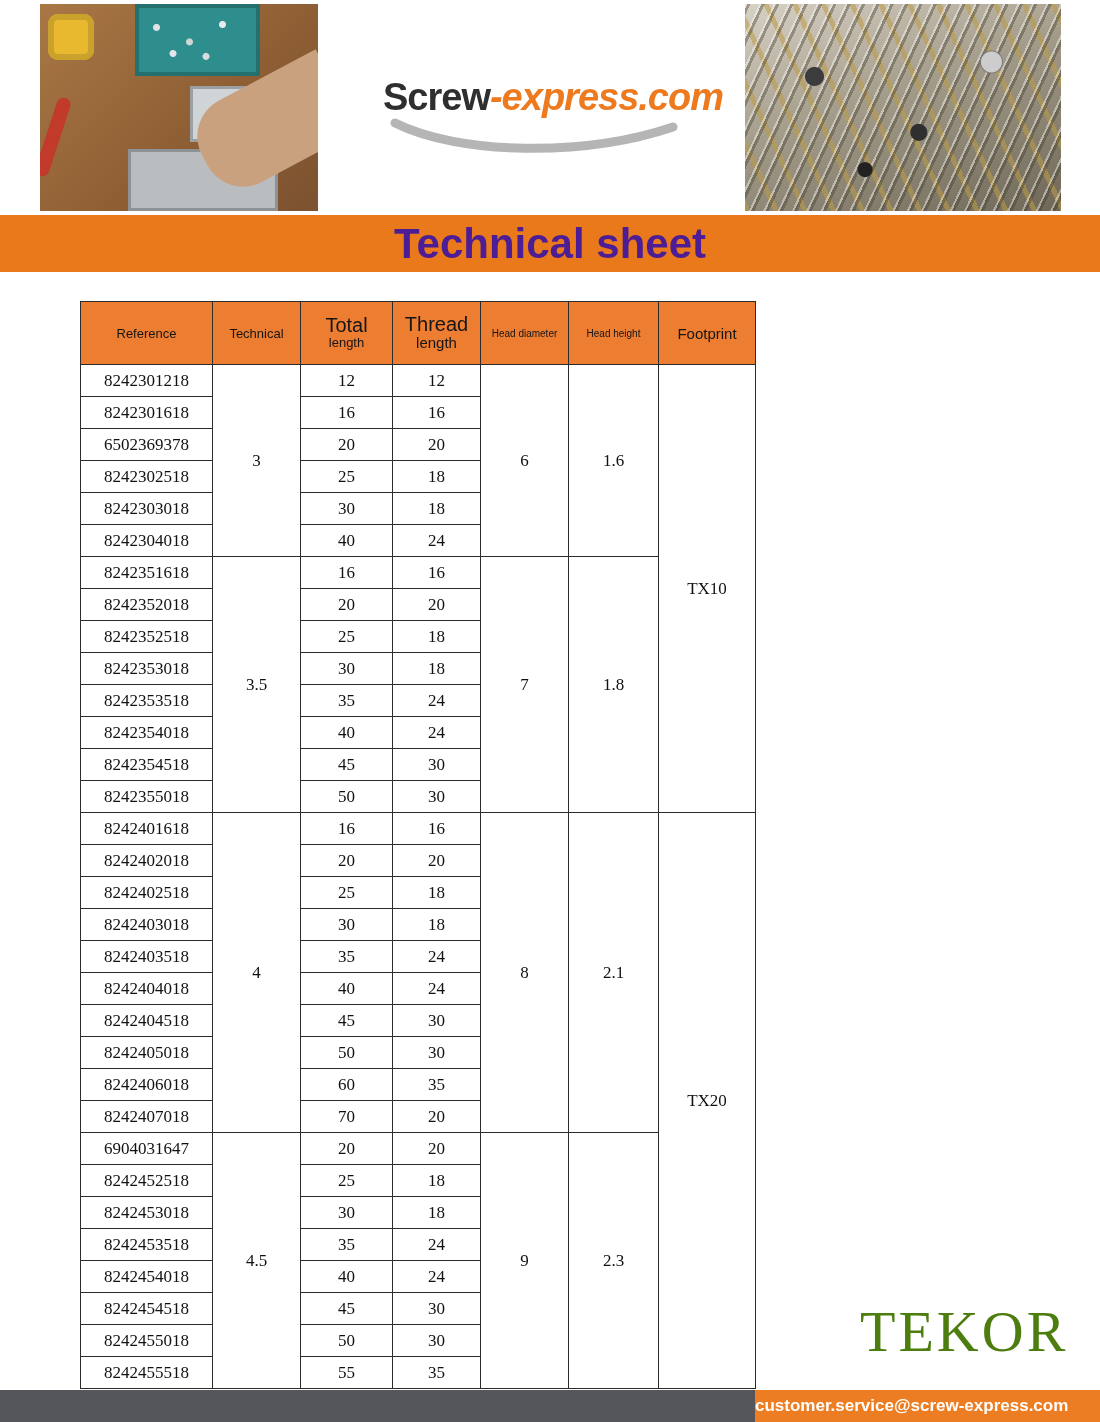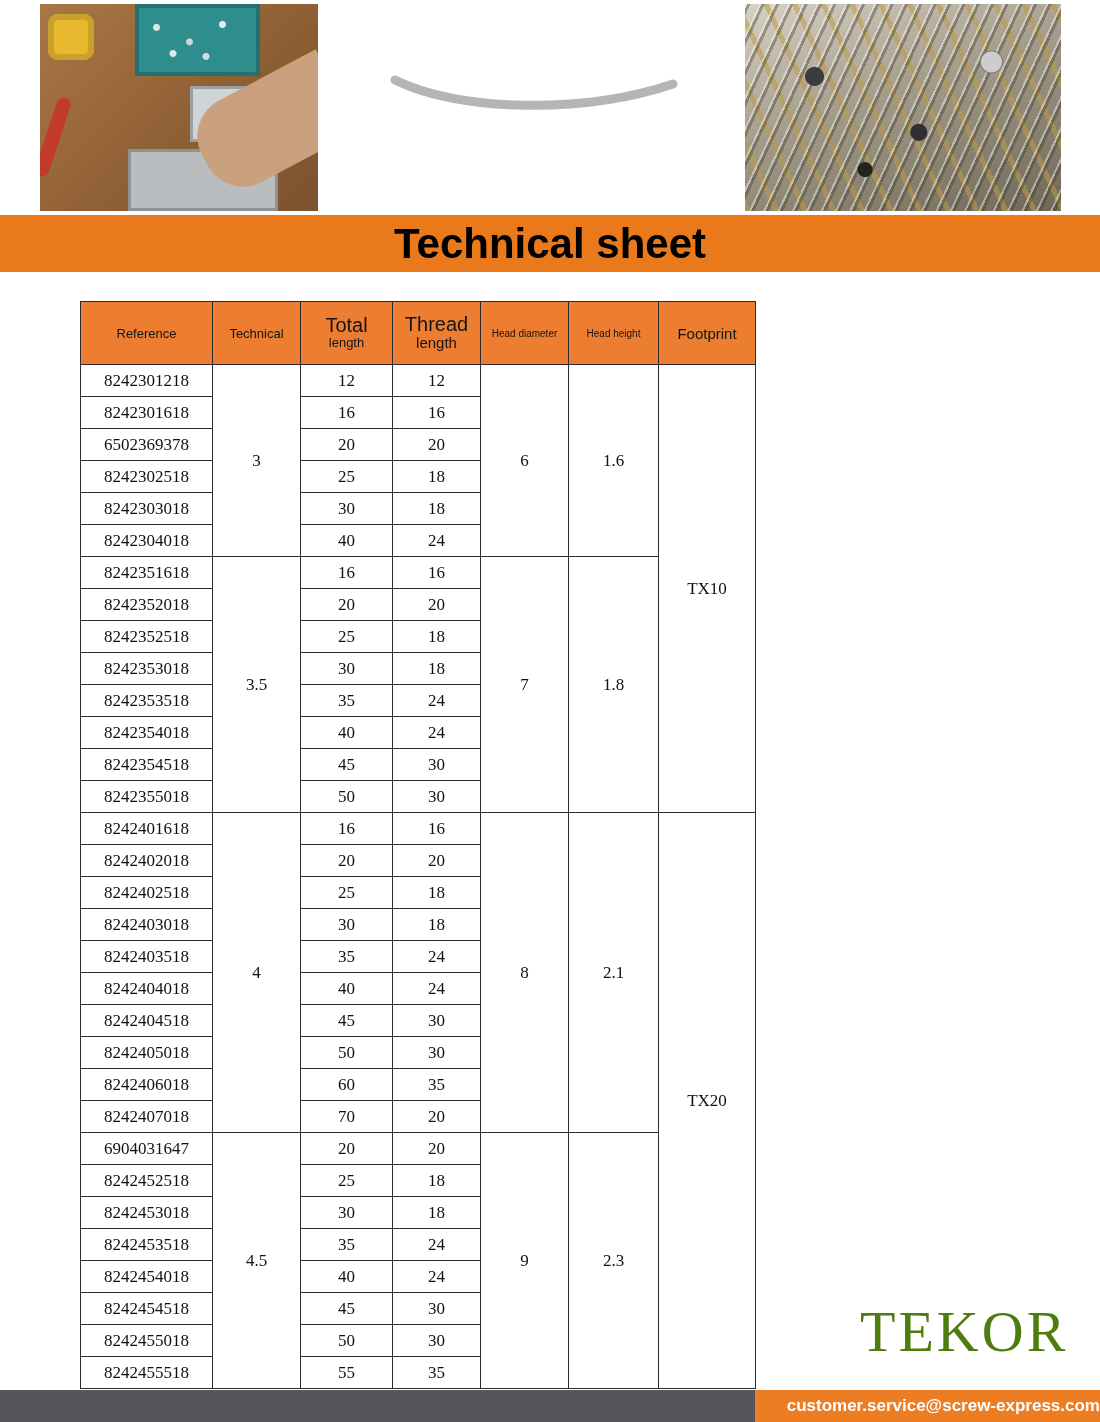--- a/index.html
+++ b/index.html
@@ -43,21 +43,21 @@
   
   .logo{position:absolute;left:383px;top:76px;width:360px;}
   .logo-text{font-size:38px;font-weight:bold;letter-spacing:-1px;white-space:nowrap;}
   .logo-dark{color:#2f2f2f;}
   .logo-orange{color:#ed7a1f;font-style:italic;}
   .swoosh{display:block;margin:-2px 0 0 6px;}
 
   
   .banner{
     position:absolute;left:0;top:215px;width:1100px;height:57px;
-    background:#e9791b;color:#000000;text-align:center;line-height:57px;
+    background:#e9791b;color:#4c1d95;text-align:center;line-height:57px;
     font-size:42px;font-weight:bold;letter-spacing:0px;
   }
 
   
   .table-wrap{position:absolute;left:80px;top:301px;}
   table.spec-table{border-collapse:collapse;table-layout:fixed;}
   table.spec-table th, table.spec-table td{
     border:1px solid #2b2b2b;text-align:center;vertical-align:middle;padding:0 3px;
   }
   table.spec-table thead th{
@@ -76,38 +76,39 @@
   td.cell-footprint{font-size:17px;}
 
   
   .brand{
     position:absolute;left:860px;top:1298px;font-size:58px;color:#4d7c0f;
     letter-spacing:3px;font-family:Liberation Serif, serif;
   }
   .footer-bar{position:absolute;left:0;top:1390px;width:1100px;height:32px;background:#55565a;}
   .footer-orange{
     position:absolute;right:0;top:0;width:345px;height:32px;background:#ed7d23;
-    display:flex;align-items:center;justify-content:flex-end;
+    display:flex;align-items:center;justify-content:flex-start;
   }
   .footer-email{color:#ffffff;font-size:17px;font-weight:bold;white-space:nowrap;}
 </style>
 </head>
 <body>
 
 <div class="photo photo-left">
   <div class="tape"></div>
   <div class="tray"></div>
   <div class="screws-dots"></div>
   <div class="partsbox"></div>
   <div class="organizer"></div>
   <div class="tool-red"></div>
   <div class="arm"></div>
 </div>
 
 <div class="logo">
+  <div class="logo-text"><span class="logo-dark">Screw</span><span class="logo-orange">-express.com</span></div>
   <svg class="swoosh" width="290" height="40" viewBox="0 0 290 40">
     <path d="M6 6 C 70 38, 195 40, 284 10" fill="none" stroke="#b5b5b5" stroke-width="9" stroke-linecap="round"></path>
   </svg>
 </div>
 
 <div class="photo photo-right"></div>
 
 <div class="banner">Technical sheet</div>
 
 <div class="table-wrap">

